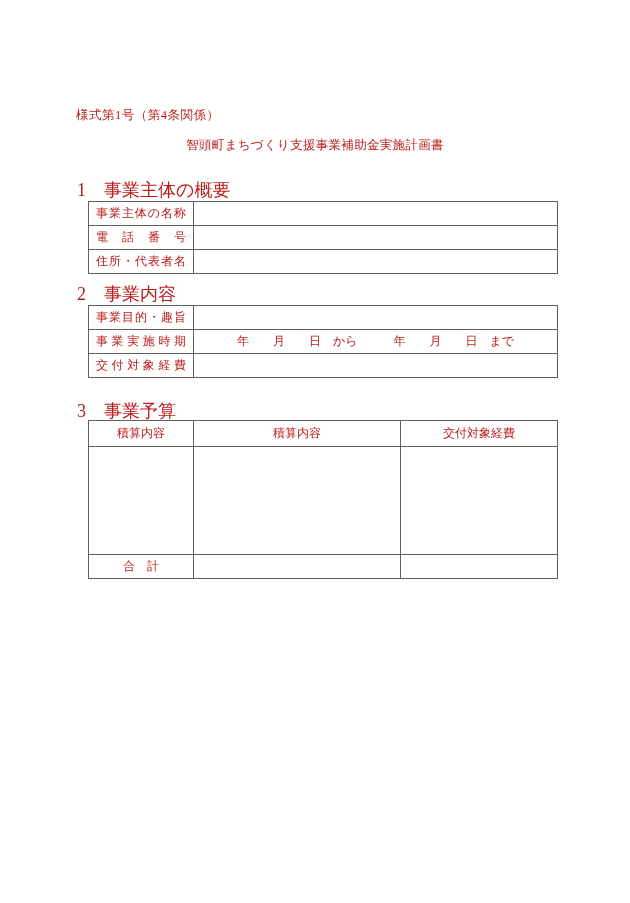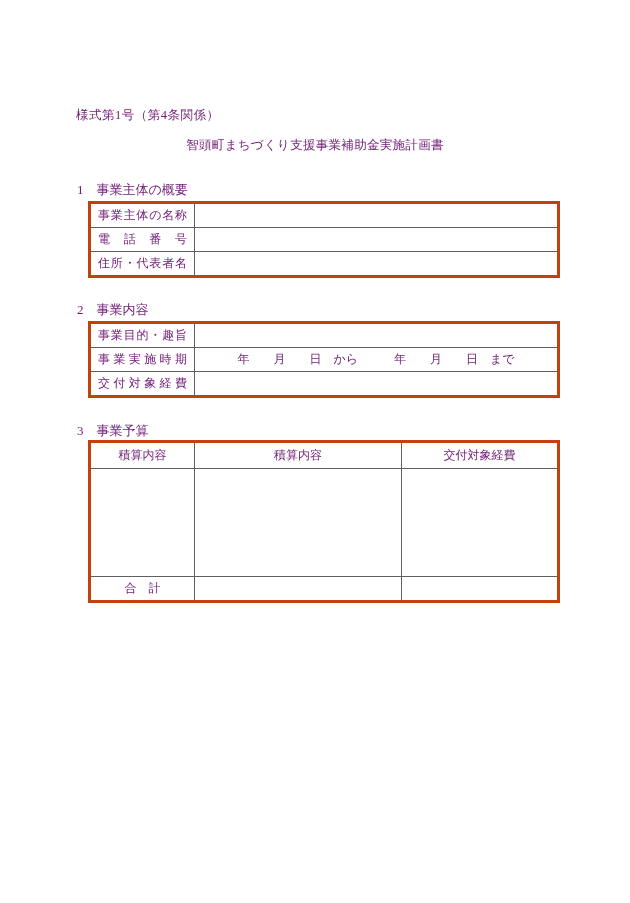--- a/index.html
+++ b/index.html
@@ -5,21 +5,21 @@
   html, body {
     margin: 0;
     padding: 0;
     background: #ffffff;
   }
   .page {
     position: relative;
     width: 630px;
     height: 903px;
     background: #ffffff;
-    color: #701a75;
+    color: #b91c1c;
     font-family: "Liberation Serif", "DejaVu Serif", serif;
     font-size: 12px;
     display: flex;
     flex-direction: column;
     align-items: flex-start;
     overflow: hidden;
   }
   .form-number {
     margin: 108px 0 0 76px;
     line-height: 14px;
@@ -32,32 +32,32 @@
     width: 100%;
     text-align: center;
     line-height: 14px;
     font-size: 12.5px;
     letter-spacing: 0.3px;
     white-space: pre;
   }
   .sec-heading {
     margin: 0 0 0 77px;
     line-height: 14px;
-    font-size: 13px;
+    font-size: 18px;
     white-space: pre;
   }
   .sec-heading.s1 { margin-top: 31px; }
-  .sec-heading.s2 { margin-top: 25px; }
+  .sec-heading.s2 { margin-top: 13px; }
   .sec-heading.s3 { margin-top: 26px; }
   table.form-table {
     margin: 4px 0 0 88px;
     border-collapse: collapse;
     table-layout: fixed;
     width: 469px;
-    border: 3px solid #c2410c;
+    border: 1px solid #c2410c;
   }
   table.form-table.t3 { margin-top: 2px; }
   table.form-table td {
     border: 1px solid #5f5f5f;
     padding: 0 7px;
     font-size: 12px;
     vertical-align: middle;
     overflow: hidden;
     white-space: pre;
   }

